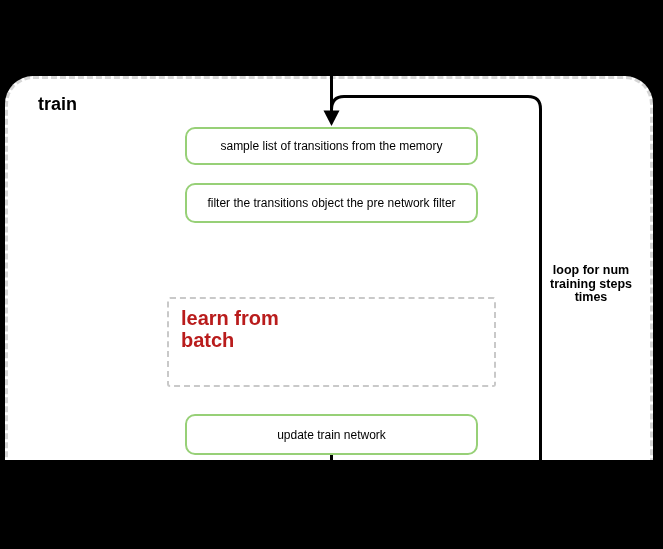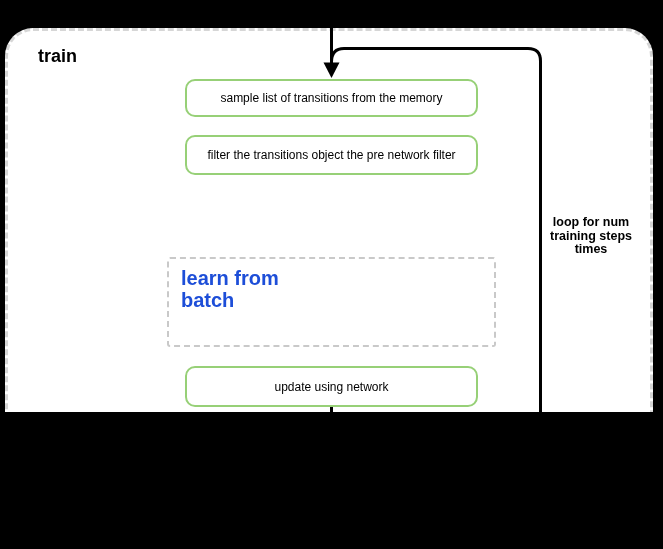--- a/index.html
+++ b/index.html
@@ -7,20 +7,21 @@
     padding: 0;
     background: #000000;
   }
   .canvas {
     position: relative;
     width: 663px;
     height: 412px;
     background: #000000;
     overflow: hidden;
     font-family: "Liberation Sans", sans-serif;
+    margin-top: 48px;
   }
   .train-container {
     position: absolute;
     left: 5px;
     top: 28px;
     width: 648px;
     height: 440px;
     box-sizing: border-box;
     background: #ffffff;
     border: 3px dashed #d6d6d6;
@@ -59,32 +60,32 @@
     color: #000000;
     padding: 0 10px;
   }
   .step-1 { top: 79px;  height: 38px; }
   .step-2 { top: 135px; height: 40px; }
   .step-3 { top: 198px; height: 39px; }
   .step-update { top: 366px; height: 41px; }
   .learn-group {
     position: absolute;
     left: 167px;
-    top: 257px;
+    top: 249px;
     width: 329px;
     height: 90px;
     box-sizing: border-box;
     background: #ffffff;
     border: 2px dashed #c9c9c9;
     border-radius: 3px;
     padding: 8px 12px;
     font-size: 20px;
     font-weight: bold;
     line-height: 22px;
-    color: #1d4ed8;
+    color: #b91c1c;
   }
   .loop-annotation {
     position: absolute;
     left: 541px;
     top: 216px;
     width: 100px;
     text-align: center;
     font-size: 12.5px;
     font-weight: bold;
     line-height: 13.5px;
@@ -120,20 +121,20 @@
     <span>filter the transitions object the pre network filter</span>
   </div>
 
 
   <div class="learn-group">
     <span class="preline">learn from
 batch</span>
   </div>
 
   <div class="step-box step-update">
-    <span>update using network</span>
+    <span>update train network</span>
   </div>
 
   <div class="loop-annotation preline">loop for num
 training steps
 times</div>
 
 </div>
 
 </body></html>

